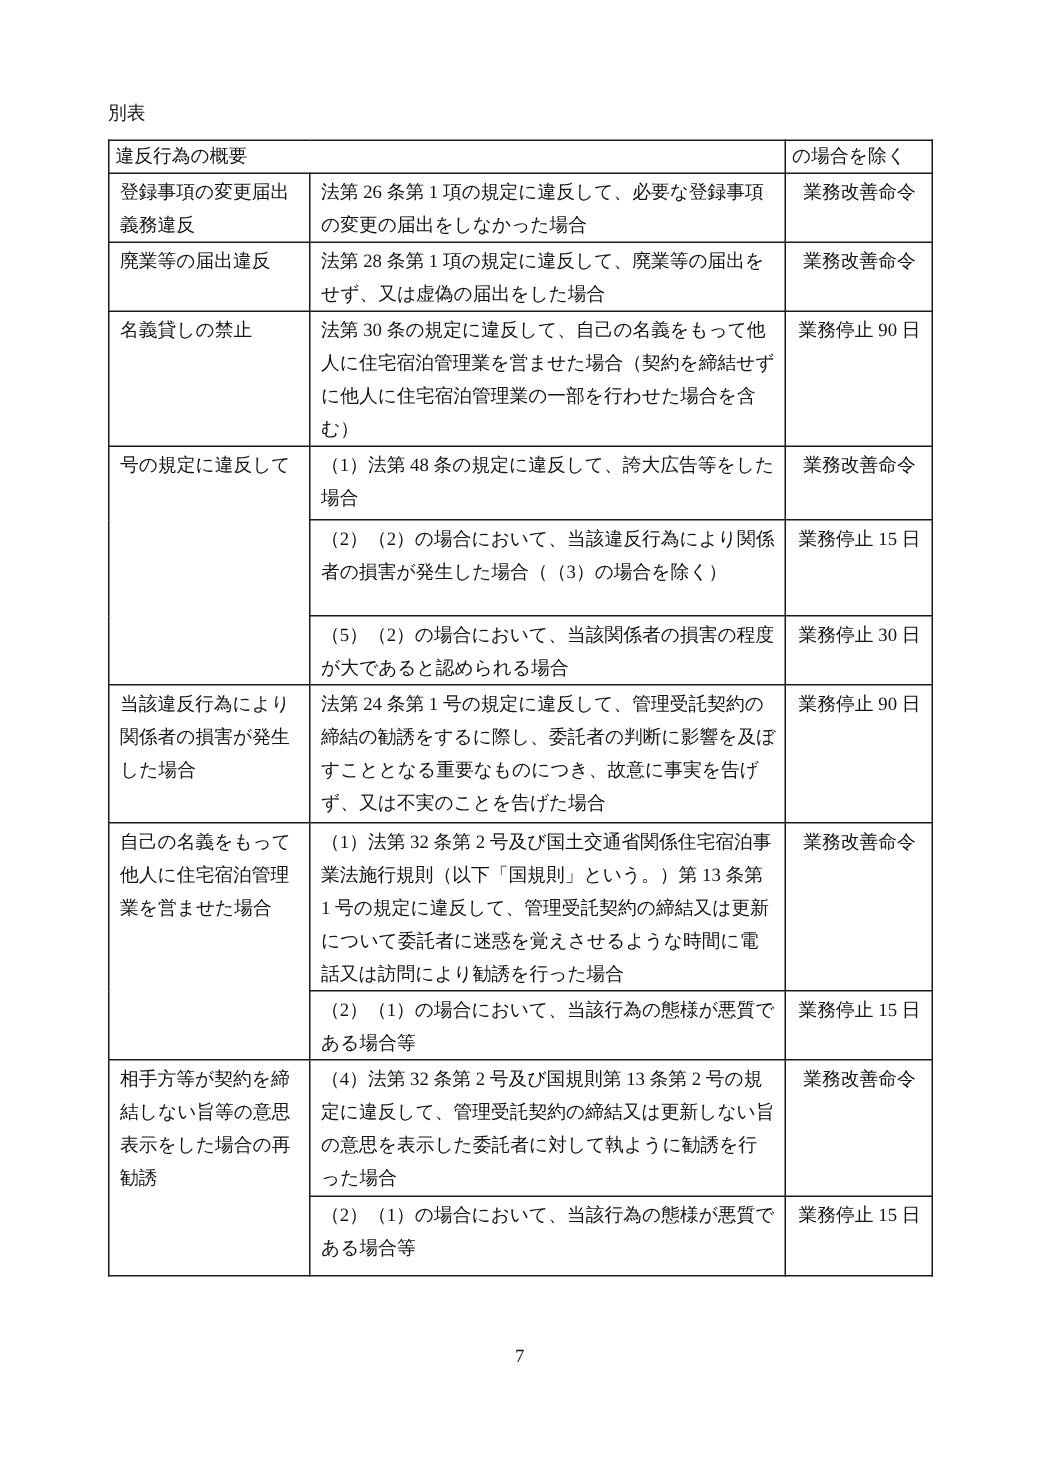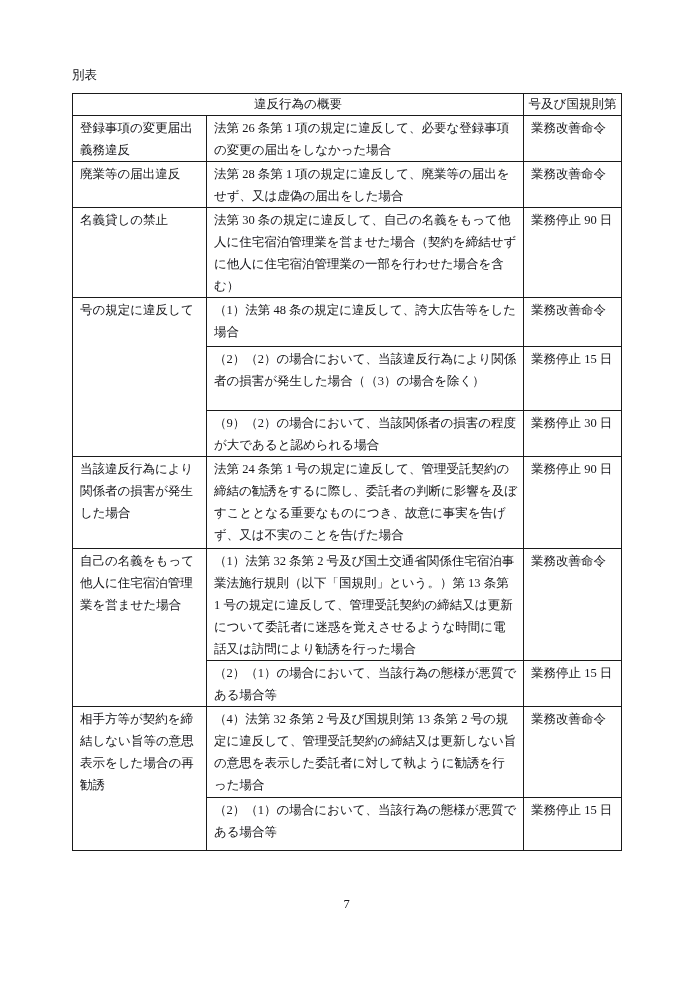--- a/index.html
+++ b/index.html
@@ -33,26 +33,25 @@
     border: 1px solid #1a1a1a;
     vertical-align: top;
     padding: 1px 6px 0 7px;
     overflow: hidden;
     word-break: break-all;
   }
   col.c1 { width: 134px; }
   col.c2 { width: 317px; }
   col.c3 { width: 98px; }
   tr.hdr td {
-    text-align: center;
     padding: 0 4px;
     vertical-align: middle;
     line-height: 21px;
   }
-  td.disp { }
+  td.disp { text-align: center; }
   .pagenum {
     position: absolute;
     left: 0;
     right: 0;
     top: 897px;
     text-align: center;
     font-size: 12.5px;
   }
 </style>
 </head>
@@ -65,21 +64,21 @@
   <table class="vtable">
     <colgroup>
         <col class="c1">
         <col class="c2">
         <col class="c3">
       </colgroup>
 
     <tbody>
         <tr class="hdr" style="height:22px">
       <td colspan="2">違反行為の概要</td>
-      <td>号及び国規則第</td>
+      <td>の場合を除く</td>
     </tr>
 
     <tr style="height:44px">
       <td>登録事項の変更届出義務違反</td>
       <td>法第 26 条第 1 項の規定に違反して、必要な登録事項の変更の届出をしなかった場合</td>
       <td class="disp">業務改善命令</td>
     </tr>
 
     <tr style="height:45px">
       <td>廃業等の届出違反</td>
@@ -96,21 +95,21 @@
     <tr style="height:49px">
       <td rowspan="3">号の規定に違反して</td>
       <td>（1）法第 48 条の規定に違反して、誇大広告等をした場合</td>
       <td class="disp">業務改善命令</td>
     </tr>
     <tr style="height:64px">
       <td>（2）（2）の場合において、当該違反行為により関係者の損害が発生した場合（（3）の場合を除く）</td>
       <td class="disp">業務停止 15 日</td>
     </tr>
     <tr style="height:44px">
-      <td>（9）（2）の場合において、当該関係者の損害の程度が大であると認められる場合</td>
+      <td>（5）（2）の場合において、当該関係者の損害の程度が大であると認められる場合</td>
       <td class="disp">業務停止 30 日</td>
     </tr>
 
     <tr style="height:92px">
       <td>当該違反行為により関係者の損害が発生した場合</td>
       <td>法第 24 条第 1 号の規定に違反して、管理受託契約の締結の勧誘をするに際し、委託者の判断に影響を及ぼすこととなる重要なものにつき、故意に事実を告げず、又は不実のことを告げた場合</td>
       <td class="disp">業務停止 90 日</td>
     </tr>
 
     <tr style="height:107px">

